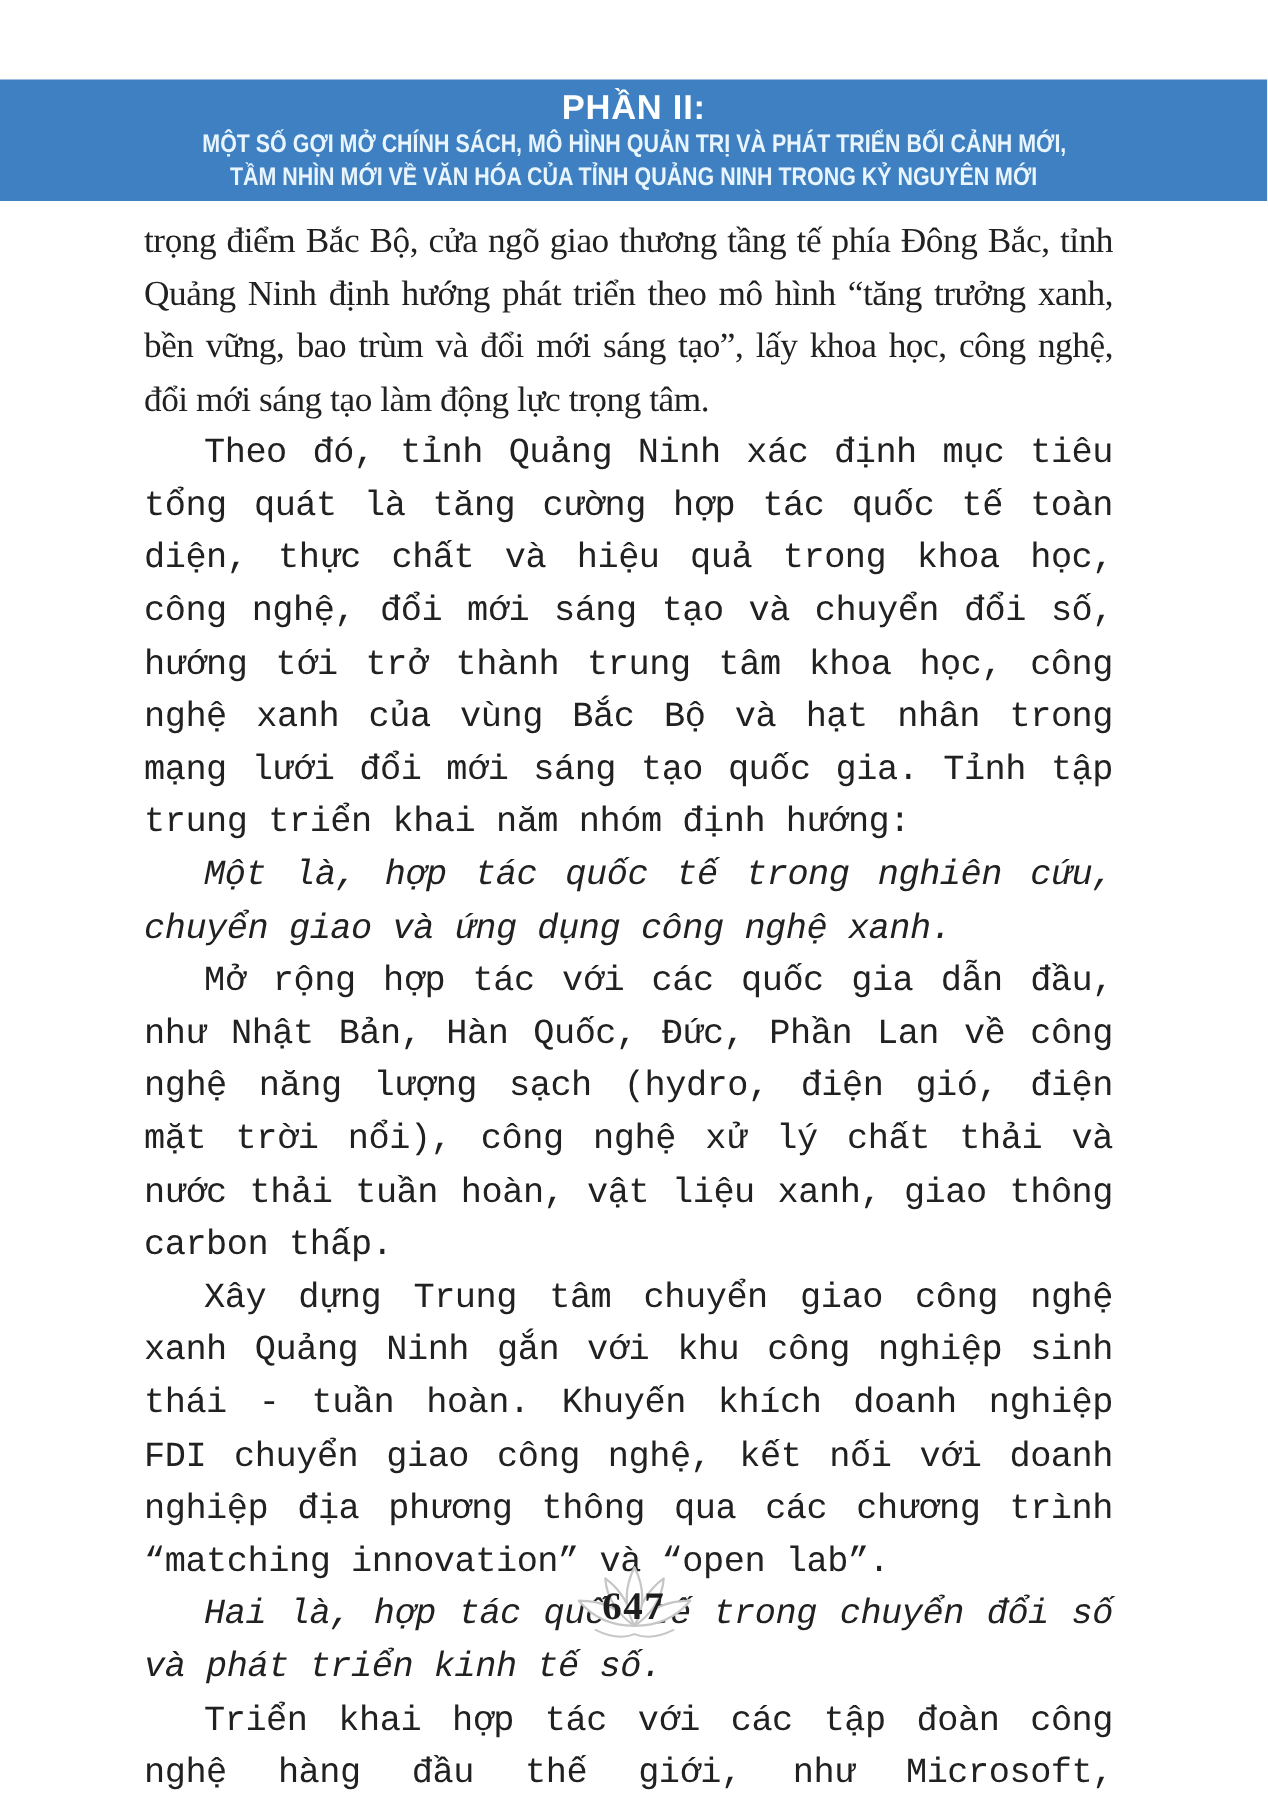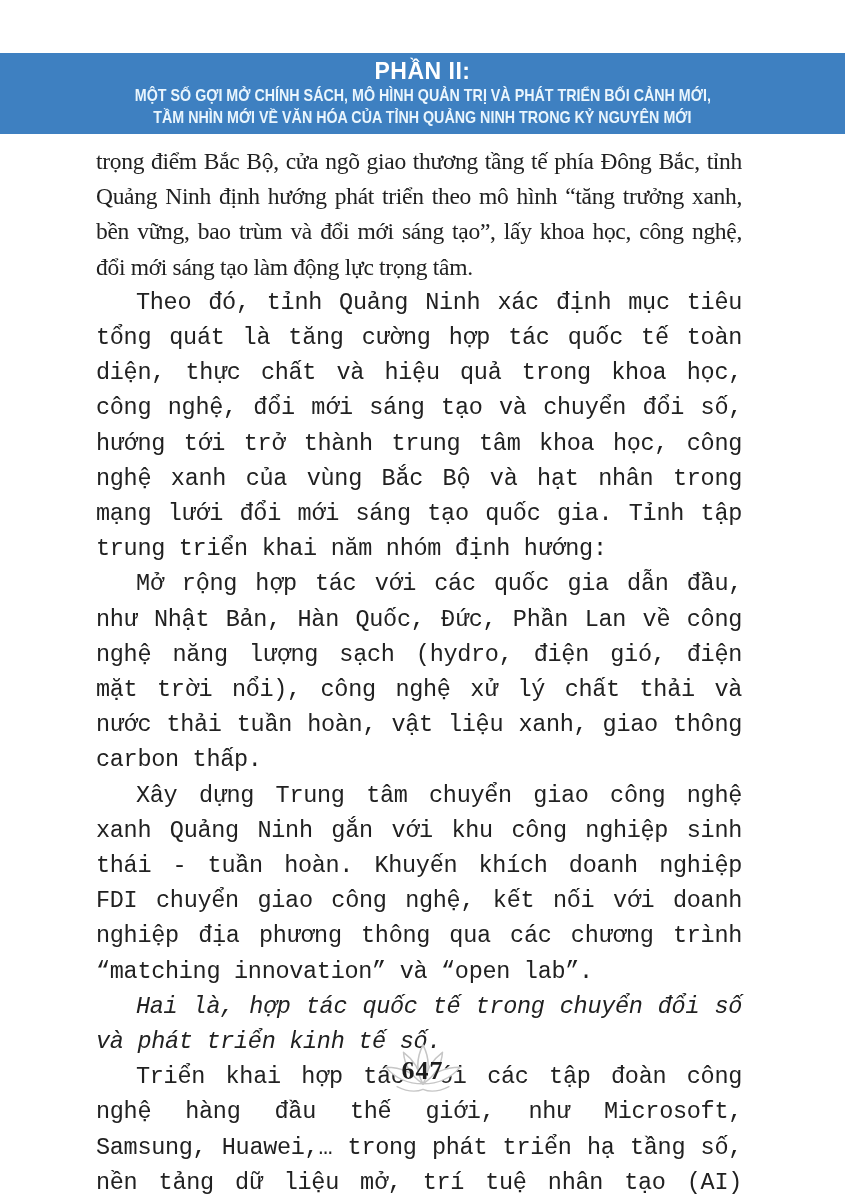--- a/index.html
+++ b/index.html
@@ -60,20 +60,21 @@
 
   <div class="header-bar">
     <div class="part-title">PHẦN II:</div>
     <div class="subtitle">MỘT SỐ GỢI MỞ CHÍNH SÁCH, MÔ HÌNH QUẢN TRỊ VÀ PHÁT TRIỂN BỐI CẢNH MỚI,</div>
     <div class="subtitle">TẦM NHÌN MỚI VỀ VĂN HÓA CỦA TỈNH QUẢNG NINH TRONG KỶ NGUYÊN MỚI</div>
   </div>
 
   <div class="page-body">
     <p class="">trọng điểm Bắc Bộ, cửa ngõ giao thương tầng tế phía Đông Bắc, tỉnh Quảng Ninh định hướng phát triển theo mô hình “tăng trưởng xanh, bền vững, bao trùm và đổi mới sáng tạo”, lấy khoa học, công nghệ, đổi mới sáng tạo làm động lực trọng tâm.</p>
     <p class="indent">Theo đó, tỉnh Quảng Ninh xác định mục tiêu tổng quát là tăng cường hợp tác quốc tế toàn diện, thực chất và hiệu quả trong khoa học, công nghệ, đổi mới sáng tạo và chuyển đổi số, hướng tới trở thành trung tâm khoa học, công nghệ xanh của vùng Bắc Bộ và hạt nhân trong mạng lưới đổi mới sáng tạo quốc gia. Tỉnh tập trung triển khai năm nhóm định hướng:</p>
+    <p class="indent ital">Một là, hợp tác quốc tế trong nghiên cứu, chuyển giao và ứng dụng công nghệ xanh.</p>
     <p class="indent">Mở rộng hợp tác với các quốc gia dẫn đầu, như Nhật Bản, Hàn Quốc, Đức, Phần Lan về công nghệ năng lượng sạch (hydro, điện gió, điện mặt trời nổi), công nghệ xử lý chất thải và nước thải tuần hoàn, vật liệu xanh, giao thông carbon thấp.</p>
     <p class="indent">Xây dựng Trung tâm chuyển giao công nghệ xanh Quảng Ninh gắn với khu công nghiệp sinh thái - tuần hoàn. Khuyến khích doanh nghiệp FDI chuyển giao công nghệ, kết nối với doanh nghiệp địa phương thông qua các chương trình “matching innovation” và “open lab”.</p>
     <p class="indent ital">Hai là, hợp tác quốc tế trong chuyển đổi số và phát triển kinh tế số.</p>
     <p class="indent">Triển khai hợp tác với các tập đoàn công nghệ hàng đầu thế giới, như Microsoft, Samsung, Huawei,… trong phát triển hạ tầng số, nền tảng dữ liệu mở, trí tuệ nhân tạo (AI) phục vụ quản lý đô thị, logistics, du lịch và môi trường.</p>
     <p class="indent">Tăng cường hợp tác công - tư (PPP) trong chính quyền số, đô thị thông minh, nông nghiệp số và du lịch thông minh.</p>
   </div>
 
   <div class="footer">
     <div class="lotus-wrap">
       <svg width="96" height="52" viewBox="0 0 100 56">

